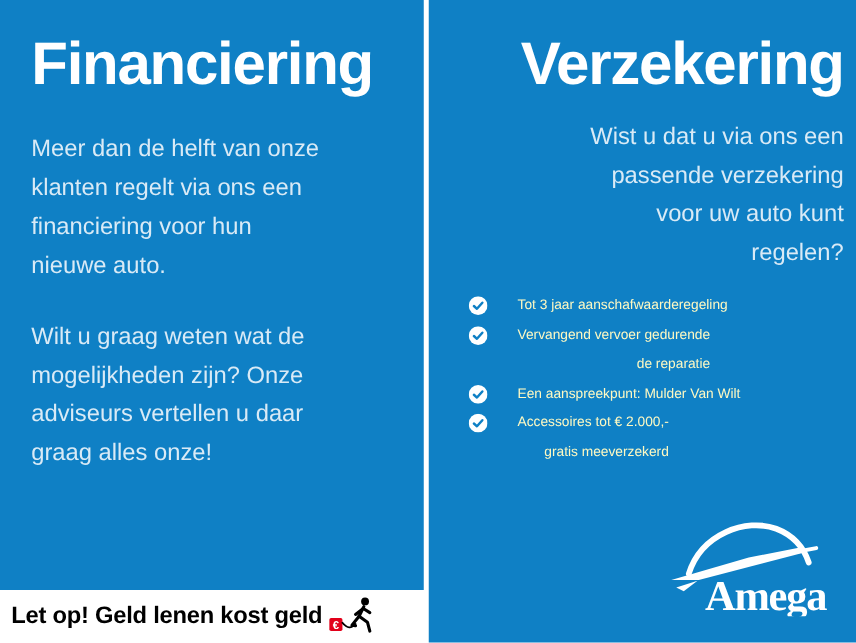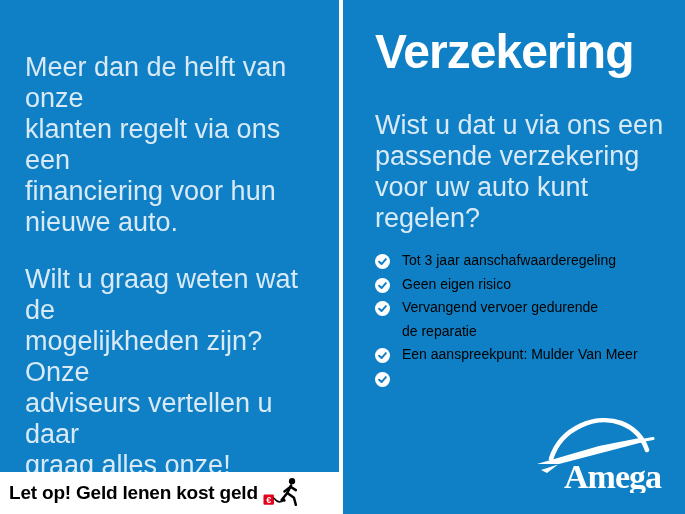--- a/index.html
+++ b/index.html
@@ -11,50 +11,50 @@
     overflow: hidden;
   }
   .canvas { position: absolute; inset: 0; width: 685px; height: 514px; }
 
   .panel {
     position: absolute; top: 0;
     background: #0f80c5;
     box-sizing: border-box;
   }
   .panel-left  { left: 0;     width: 339px; height: 472px; padding: 26px 18px 0 25px; }
-  .panel-right { left: 343px; width: 342px; height: 514px; padding: 26px 10px 0 32px; }
+  .panel-right { left: 343px; width: 342px; height: 514px; padding: 26px 10px 0 32px; text-align: right; }
 
   .panel-title {
     color: #ffffff;
     font-weight: bold;
     font-size: 48px;
     line-height: 52px;
     letter-spacing: -1px;
     margin: 0;
   }
   .body-text {
     white-space: pre-line;
     color: #d9eaf6;
-    font-size: 27px;
+    font-size: 19px;
     line-height: 31px;
     margin: 26px 0 0 0;
   }
-  .panel-right .body-text { margin-top: 32px; }
+  .panel-right .body-text { margin-top: 16px; }
 
   .checklist {
     margin-top: 15px;
     display: flex;
     flex-direction: column;
   }
   .check-item {
     display: flex;
     align-items: flex-start;
-    gap: 12px;
-    color: #000000;
-    font-size: 14px;
+    gap: 24px;
+    color: #fef9c3;
+    font-size: 11px;
     line-height: 23.5px;
   }
   .check-item .icon-wrap { flex: none; margin-top: 4px; height: 15px; }
   .check-item .item-text { white-space: pre-line; }
 
   .footer-bar {
     position: absolute;
     left: 0; top: 472px;
     width: 339px; height: 42px;
     background: #ffffff;
@@ -78,20 +78,21 @@
     right: 15px; bottom: 21px;
     width: 135px; height: 82px;
   }
 </style>
 </head>
 <body>
 
 <div class="canvas">
 
   <section class="panel panel-left">
+    <h1 class="panel-title">Financiering</h1>
     <p class="body-text">Meer dan de helft van onze
 klanten regelt via ons een
 financiering voor hun
 nieuwe auto.</p>
     <p class="body-text">Wilt u graag weten wat de
 mogelijkheden zijn? Onze
 adviseurs vertellen u daar
 graag alles onze!</p>
   </section>
 
@@ -107,58 +108,51 @@
         <div class="check-item">
           <span class="icon-wrap">
             <svg width="15" height="15" viewBox="0 0 16 16" aria-hidden="true">
               <circle cx="8" cy="8" r="8" fill="#ffffff"></circle>
               <path d="M4.4 8.3 L7 10.7 L11.6 5.5" stroke="#0f80c5" stroke-width="2.1" fill="none" stroke-linecap="round" stroke-linejoin="round"></path>
             </svg>
           </span>
           <span class="item-text">Tot 3 jaar aanschafwaarderegeling</span>
         </div>
 
-        <div class="check-item">
-          <span class="icon-wrap">
-            <svg width="15" height="15" viewBox="0 0 16 16" aria-hidden="true">
-              <circle cx="8" cy="8" r="8" fill="#ffffff"></circle>
-              <path d="M4.4 8.3 L7 10.7 L11.6 5.5" stroke="#0f80c5" stroke-width="2.1" fill="none" stroke-linecap="round" stroke-linejoin="round"></path>
-            </svg>
-          </span>
-          <span class="item-text">Geen eigen risico</span>
-        </div>
 
         <div class="check-item">
           <span class="icon-wrap">
             <svg width="15" height="15" viewBox="0 0 16 16" aria-hidden="true">
               <circle cx="8" cy="8" r="8" fill="#ffffff"></circle>
               <path d="M4.4 8.3 L7 10.7 L11.6 5.5" stroke="#0f80c5" stroke-width="2.1" fill="none" stroke-linecap="round" stroke-linejoin="round"></path>
             </svg>
           </span>
           <span class="item-text">Vervangend vervoer gedurende
 de reparatie</span>
         </div>
 
         <div class="check-item">
           <span class="icon-wrap">
             <svg width="15" height="15" viewBox="0 0 16 16" aria-hidden="true">
               <circle cx="8" cy="8" r="8" fill="#ffffff"></circle>
               <path d="M4.4 8.3 L7 10.7 L11.6 5.5" stroke="#0f80c5" stroke-width="2.1" fill="none" stroke-linecap="round" stroke-linejoin="round"></path>
             </svg>
           </span>
-          <span class="item-text">Een aanspreekpunt: Mulder Van Meer</span>
+          <span class="item-text">Een aanspreekpunt: Mulder Van Wilt</span>
         </div>
 
         <div class="check-item">
           <span class="icon-wrap">
             <svg width="15" height="15" viewBox="0 0 16 16" aria-hidden="true">
               <circle cx="8" cy="8" r="8" fill="#ffffff"></circle>
               <path d="M4.4 8.3 L7 10.7 L11.6 5.5" stroke="#0f80c5" stroke-width="2.1" fill="none" stroke-linecap="round" stroke-linejoin="round"></path>
             </svg>
           </span>
+          <span class="item-text">Accessoires tot € 2.000,-
+gratis meeverzekerd</span>
         </div>
       </div>
 
     <div class="brand-logo">
       <svg width="135" height="82" viewBox="0 0 135 82" aria-hidden="true">
 
         <path d="M16 48 C26 16, 62 3, 86 12 C99 17, 108 27, 112 39" stroke="#ffffff" stroke-width="4.6" fill="none" stroke-linecap="round"></path>
 
         <path d="M99 31 L118 27.5" stroke="#ffffff" stroke-width="3.2" stroke-linecap="round"></path>
 

